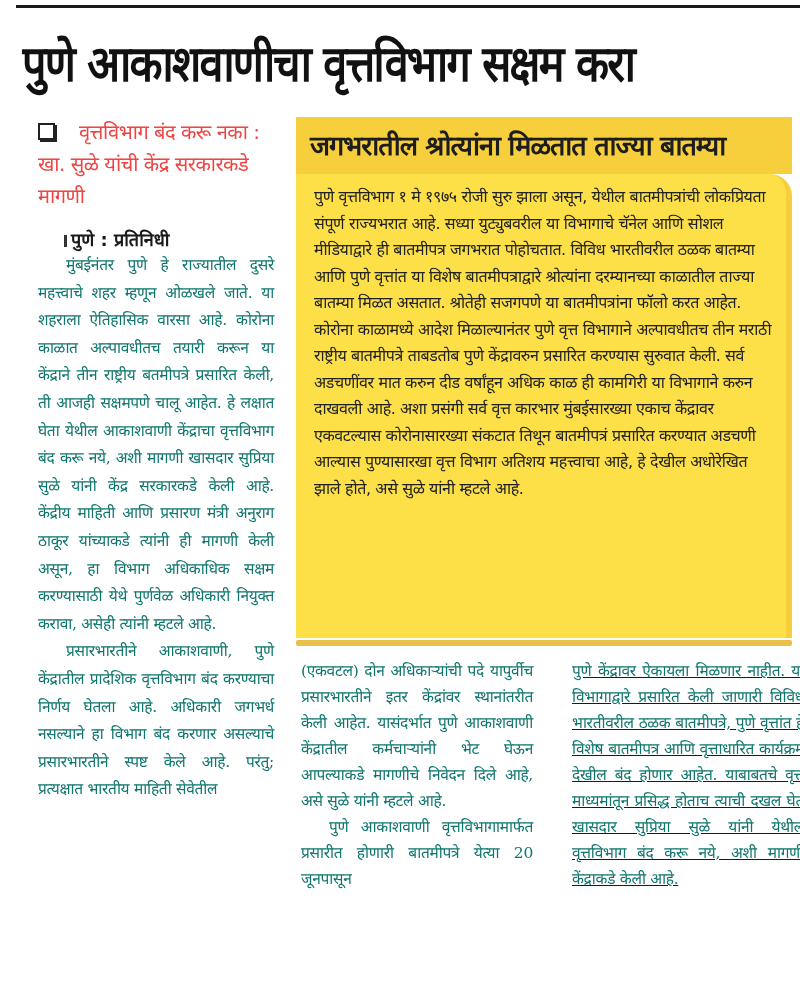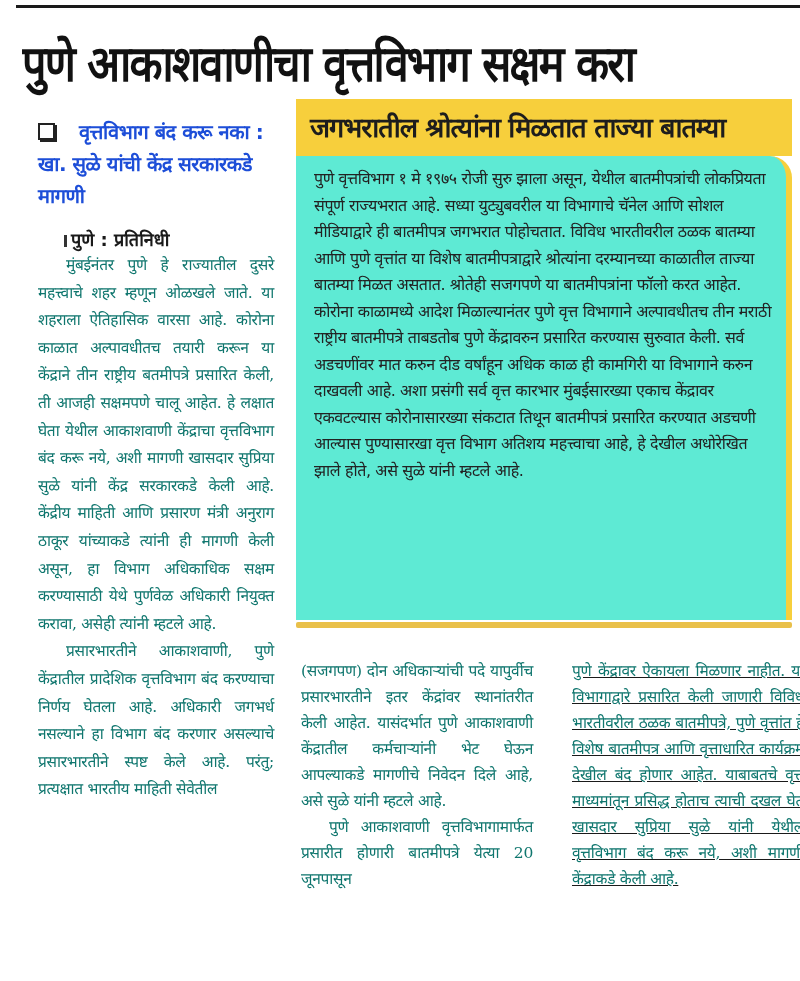--- a/index.html
+++ b/index.html
@@ -10,43 +10,43 @@
   .top-rule { position: absolute; left: 16px; right: 0; top: 5px; height: 3px; background: #1a1a1a; }
   .headline {
     position: absolute; left: 22px; right: 6px; top: 28px; height: 72px;
     font-family: "DejaVu Sans", sans-serif; font-weight: bold; font-size: 50px;
     line-height: 72px; letter-spacing: -2px; white-space: nowrap; overflow: hidden;
     transform-origin: left center; transform: scaleX(0.86); color: #111;
   }
   
   .col-left { position: absolute; left: 38px; top: 116px; width: 236px; }
   .sub-head {
-    font-weight: bold; font-size: 20px; line-height: 32px; color: #1d4ed8;
+    font-weight: normal; font-size: 20px; line-height: 32px; color: #ef4444;
     font-family: "DejaVu Sans", sans-serif; letter-spacing: -0.5px;
   }
   .sub-head .box-icon {
     display: inline-block; width: 13px; height: 13px; border: 2px solid #222;
     box-shadow: 2px 2px 0 #222; margin-right: 24px; vertical-align: -1px;
   }
   .dateline { font-weight: bold; font-size: 18px; line-height: 24px; margin-top: 16px; padding-left: 26px; }
   .dateline .bar { display: inline-block; width: 3px; height: 12px; background: #333; margin-right: 4px; vertical-align: -1px; }
   .body-text {
     font-family: "DejaVu Serif", serif; font-size: 15.5px; line-height: 27.6px;
     text-align: justify; color: #0f766e; margin: 0; letter-spacing: -0.3px;
   }
   .body-text.indent { text-indent: 28px; }
   
-  .box { position: absolute; left: 296px; top: 99px; width: 496px; height: 611px; }
+  .box { position: absolute; left: 296px; top: 117px; width: 496px; height: 611px; }
   .box-title {
     background: #f7cf3c; height: 57px; line-height: 57px; padding-left: 14px;
     font-weight: bold; font-size: 27px; color: #1d1d1d; white-space: nowrap;
     letter-spacing: -1px; overflow: hidden;
   }
   .box-body {
-    background: #5eead4; height: 464px; padding: 10px 14px 0 18px;
+    background: #fde047; height: 464px; padding: 10px 14px 0 18px;
     font-family: "DejaVu Sans", sans-serif; font-size: 16px; line-height: 26.5px; color: #222;
     border-top-right-radius: 22px; box-sizing: border-box; letter-spacing: -0.4px;
     border-right: 6px solid #f7cf3c; border-top: 0;
   }
   .box-bottom { height: 6px; background: #e9c04a; margin-top: 2px; border-radius: 2px; }
   
   .col-mid { position: absolute; left: 301px; top: 658px; width: 232px; }
   .col-right { position: absolute; left: 572px; top: 658px; width: 232px; text-decoration: underline; }
   .col-mid .body-text, .col-right .body-text { line-height: 26px; }
 </style>
@@ -64,19 +64,19 @@
   <p class="body-text indent">प्रसारभारतीने आकाशवाणी, पुणे केंद्रातील प्रादेशिक वृत्तविभाग बंद करण्याचा निर्णय घेतला आहे. अधिकारी जगभर्ध नसल्याने हा विभाग बंद करणार असल्याचे प्रसारभारतीने स्पष्ट केले आहे. परंतु; प्रत्यक्षात भारतीय माहिती सेवेतील</p>
 </div>
 
 <div class="box">
   <div class="box-title">जगभरातील श्रोत्यांना मिळतात ताज्या बातम्या</div>
   <div class="box-body">पुणे वृत्तविभाग १ मे १९७५ रोजी सुरु झाला असून, येथील बातमीपत्रांची लोकप्रियता संपूर्ण राज्यभरात आहे. सध्या युट्युबवरील या विभागाचे चॅनेल आणि सोशल मीडियाद्वारे ही बातमीपत्र जगभरात पोहोचतात. विविध भारतीवरील ठळक बातम्या आणि पुणे वृत्तांत या विशेष बातमीपत्राद्वारे श्रोत्यांना दरम्यानच्या काळातील ताज्या बातम्या मिळत असतात. श्रोतेही सजगपणे या बातमीपत्रांना फॉलो करत आहेत. कोरोना काळामध्ये आदेश मिळाल्यानंतर पुणे वृत्त विभागाने अल्पावधीतच तीन मराठी राष्ट्रीय बातमीपत्रे ताबडतोब पुणे केंद्रावरुन प्रसारित करण्यास सुरुवात केली. सर्व अडचणींवर मात करुन दीड वर्षांहून अधिक काळ ही कामगिरी या विभागाने करुन दाखवली आहे. अशा प्रसंगी सर्व वृत्त कारभार मुंबईसारख्या एकाच केंद्रावर एकवटल्यास कोरोनासारख्या संकटात तिथून बातमीपत्रं प्रसारित करण्यात अडचणी आल्यास पुण्यासारखा वृत्त विभाग अतिशय महत्त्वाचा आहे, हे देखील अधोरेखित झाले होते, असे सुळे यांनी म्हटले आहे.</div>
   <div class="box-bottom"></div>
 </div>
 
 <div class="col-mid">
-  <p class="body-text">(सजगपण) दोन अधिकाऱ्यांची पदे यापुर्वीच प्रसारभारतीने इतर केंद्रांवर स्थानांतरीत केली आहेत. यासंदर्भात पुणे आकाशवाणी केंद्रातील कर्मचाऱ्यांनी भेट घेऊन आपल्याकडे मागणीचे निवेदन दिले आहे, असे सुळे यांनी म्हटले आहे.</p>
+  <p class="body-text">(एकवटल) दोन अधिकाऱ्यांची पदे यापुर्वीच प्रसारभारतीने इतर केंद्रांवर स्थानांतरीत केली आहेत. यासंदर्भात पुणे आकाशवाणी केंद्रातील कर्मचाऱ्यांनी भेट घेऊन आपल्याकडे मागणीचे निवेदन दिले आहे, असे सुळे यांनी म्हटले आहे.</p>
   <p class="body-text indent">पुणे आकाशवाणी वृत्तविभागामार्फत प्रसारीत होणारी बातमीपत्रे येत्या 20 जूनपासून</p>
 </div>
 
 <div class="col-right">
   <p class="body-text">पुणे केंद्रावर ऐकायला मिळणार नाहीत. या विभागाद्वारे प्रसारित केली जाणारी विविध भारतीवरील ठळक बातमीपत्रे, पुणे वृत्तांत हे विशेष बातमीपत्र आणि वृत्ताधारित कार्यक्रम देखील बंद होणार आहेत. याबाबतचे वृत्त माध्यमांतून प्रसिद्ध होताच त्याची दखल घेत खासदार सुप्रिया सुळे यांनी येथील वृत्तविभाग बंद करू नये, अशी मागणी केंद्राकडे केली आहे.</p>
 </div>
 
 </body></html>

